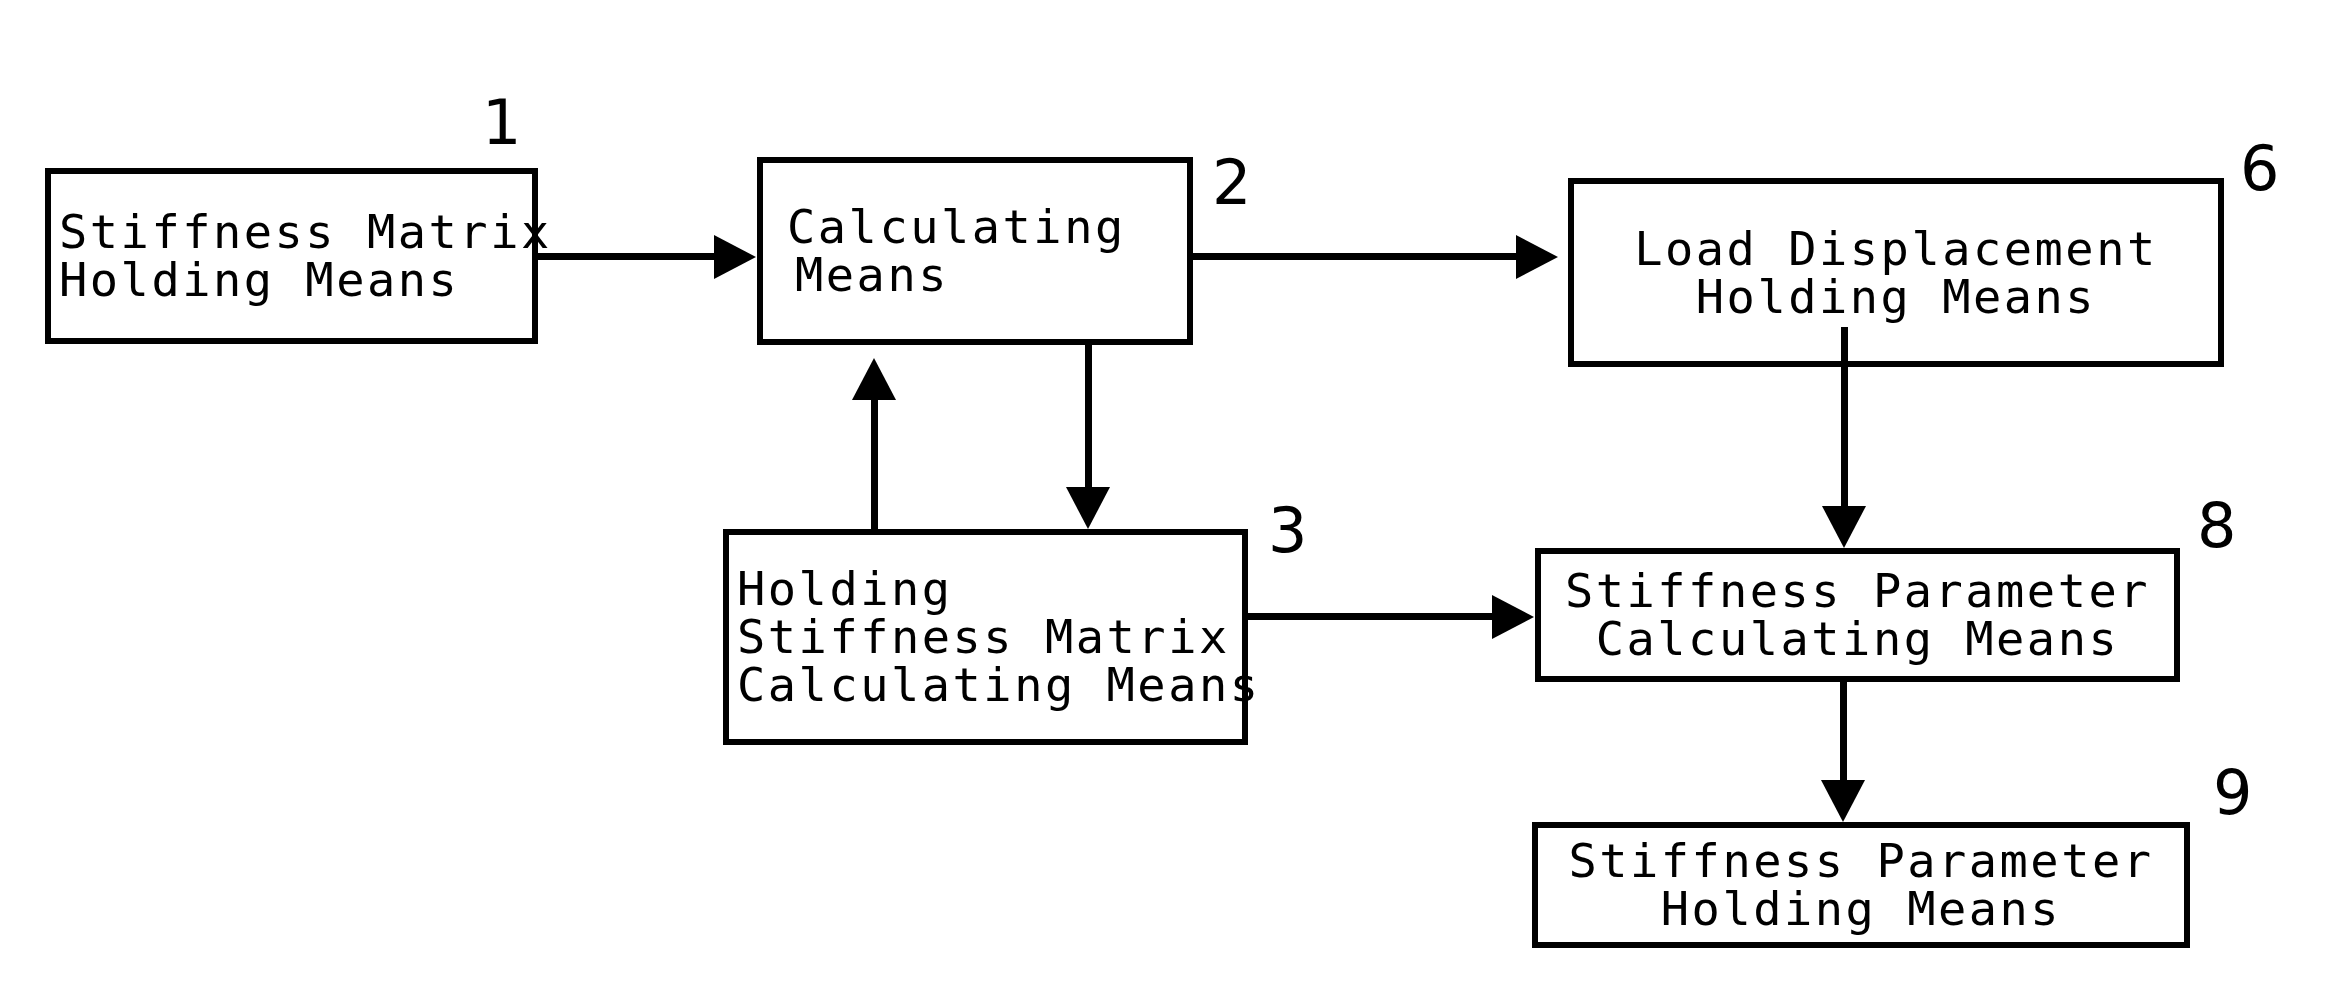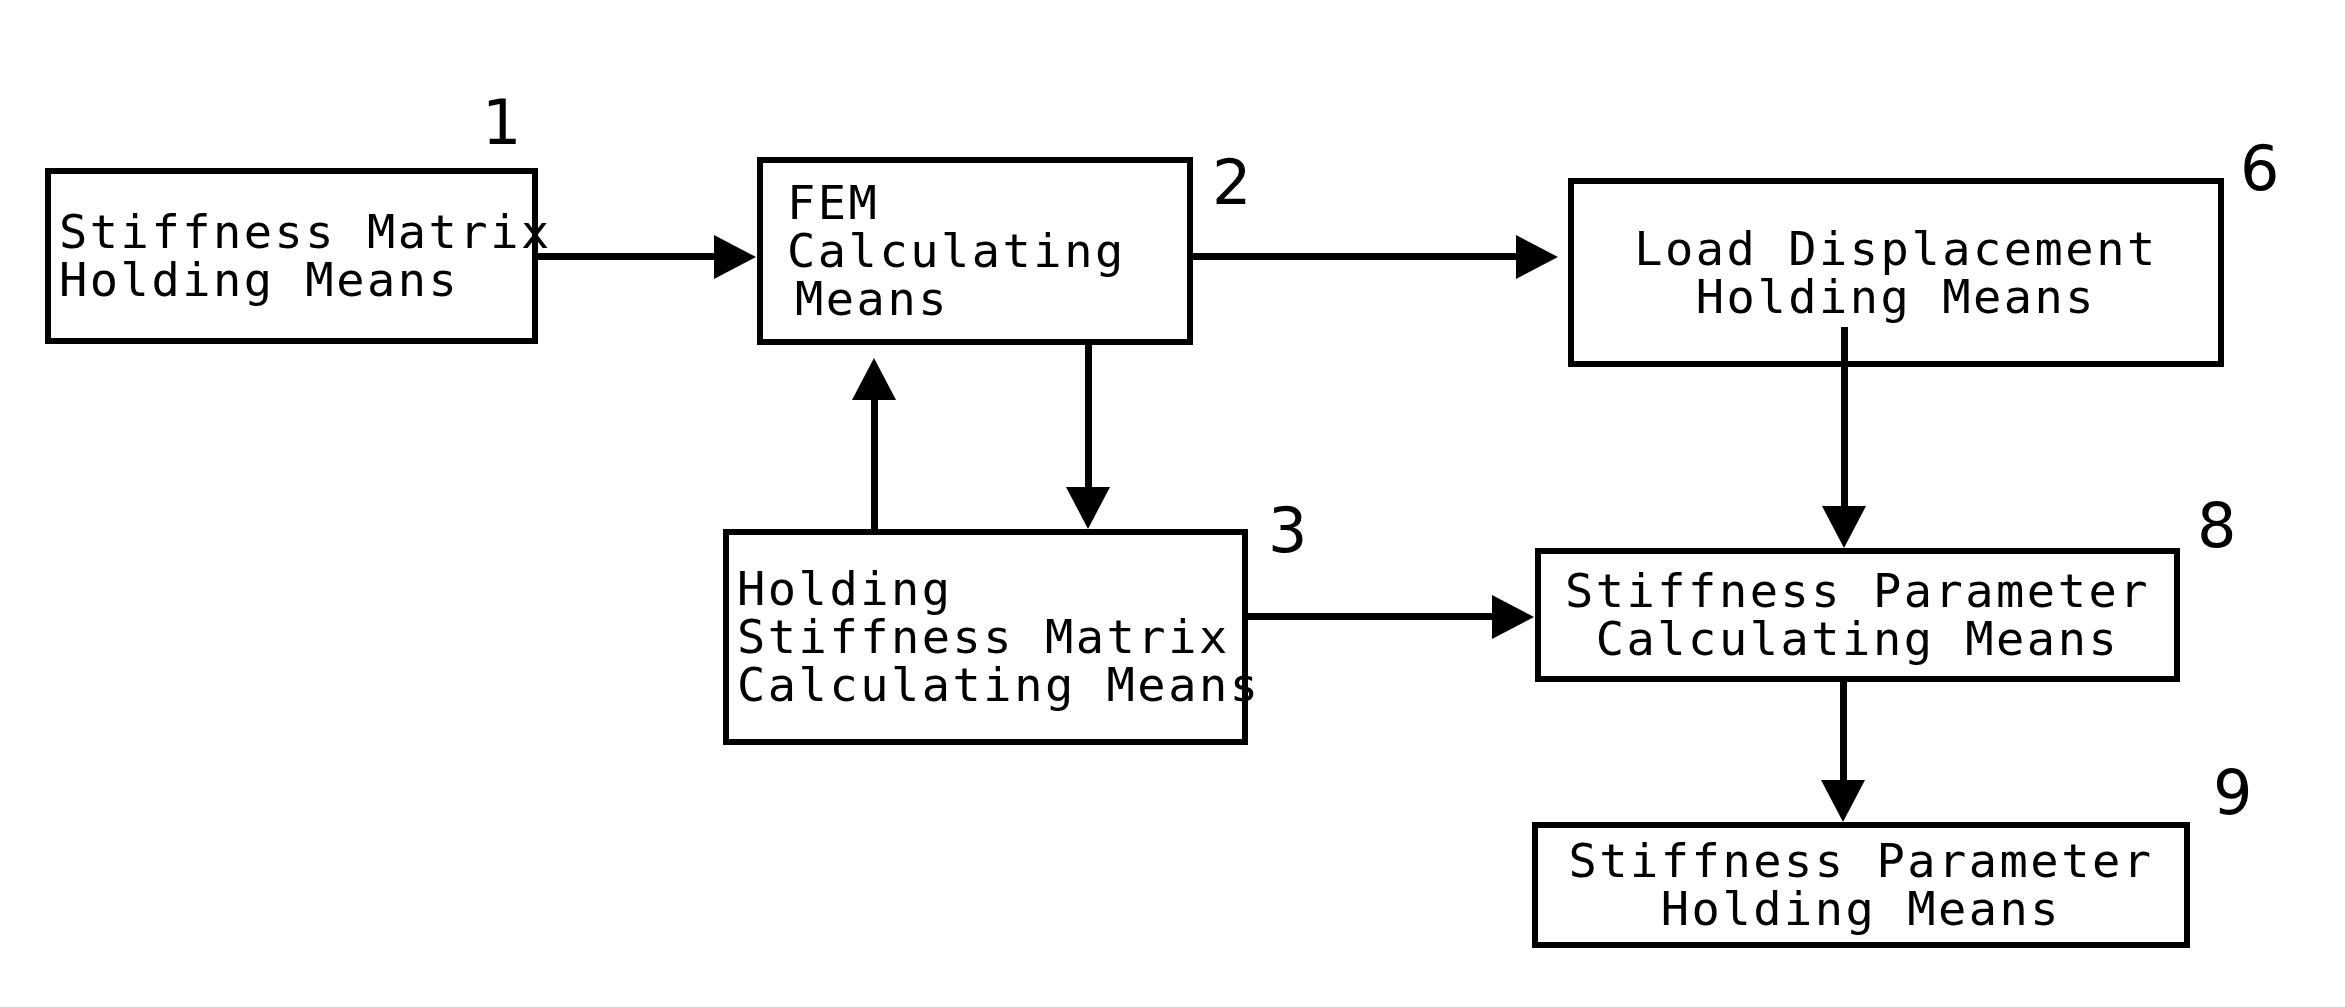--- a/index.html
+++ b/index.html
@@ -83,21 +83,20 @@
 
 <div id="canvas">
 
   <div class="blk align-left" style="left:45px; top:168px; width:493px; height:176px;">
     <div class="line">Stiffness Matrix</div>
     <div class="line">Holding Means</div>
   </div>
   <div class="ref" style="left:482px; top:92px;">1</div>
 
   <div class="blk align-left" style="left:757px; top:157px; width:436px; height:188px;">
-    <div class="line" style="padding-left:24px;">FEM</div>
     <div class="line" style="padding-left:24px;">Calculating</div>
     <div class="line" style="padding-left:32px;">Means</div>
   </div>
   <div class="ref" style="left:1212px; top:152px;">2</div>
 
   <div class="blk align-center" style="left:1568px; top:178px; width:656px; height:189px;">
     <div class="line">Load Displacement</div>
     <div class="line">Holding Means</div>
   </div>
   <div class="ref" style="left:2240px; top:138px;">6</div>

